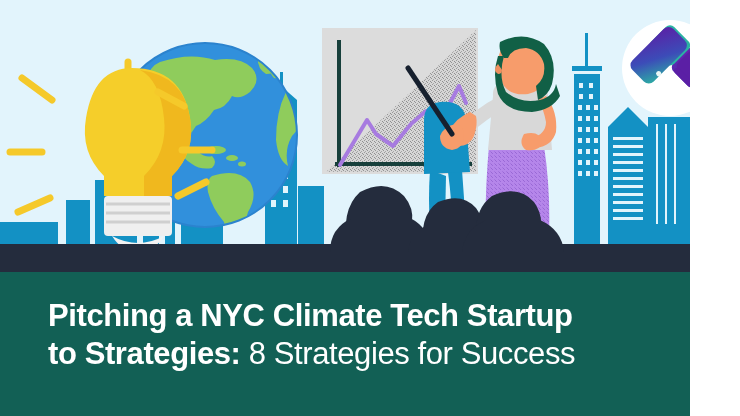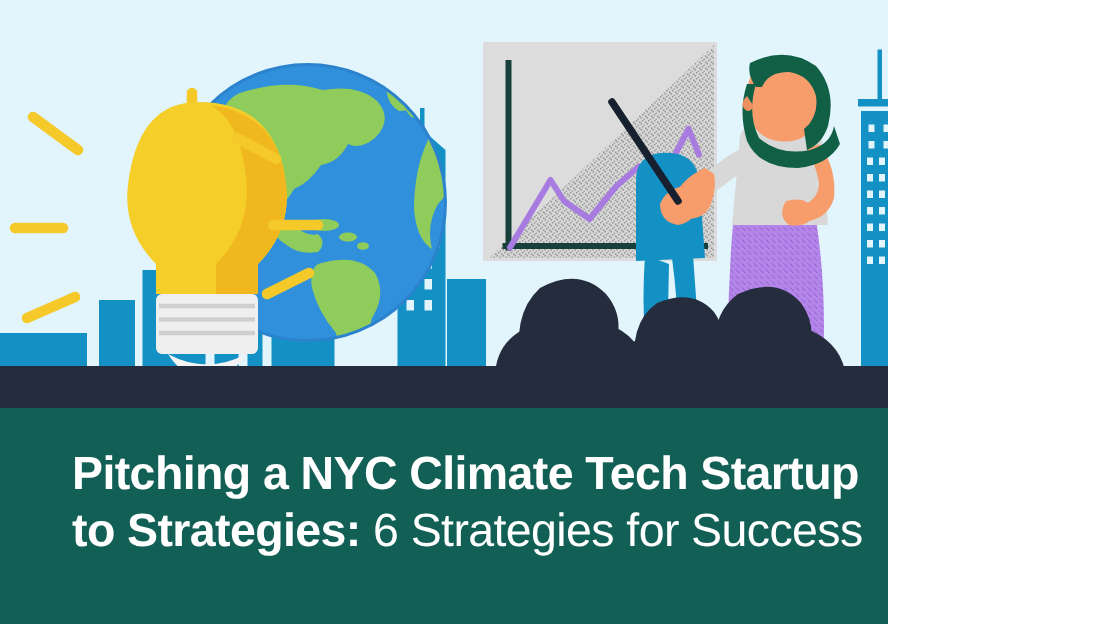--- a/index.html
+++ b/index.html
@@ -5,21 +5,21 @@
   html, body {
     margin: 0;
     padding: 0;
     background: #ffffff;
   }
   body {
     font-family: "Liberation Sans", sans-serif;
   }
   #banner {
     position: relative;
-    width: 592px;
+    width: 690px;
     height: 416px;
     overflow: hidden;
     background: #be185d;
   }
   #art {
     position: absolute;
     left: 0;
     top: 0;
     width: 740px;
     height: 416px;
@@ -313,17 +313,17 @@
     </g>
   </svg>
 
   <div id="title-band"></div>
 
   <div id="title-block">
     <div class="title-line">
       <span class="t-bold">Pitching a NYC Climate Tech Startup</span>
     </div>
     <div class="title-line">
-      <span class="t-bold">to Strategies:</span><span class="t-reg"> 6 Strategies for Success</span>
+      <span class="t-bold">to Strategies:</span><span class="t-reg"> 8 Strategies for Success</span>
     </div>
   </div>
 
 </div>
 
 </body></html>

